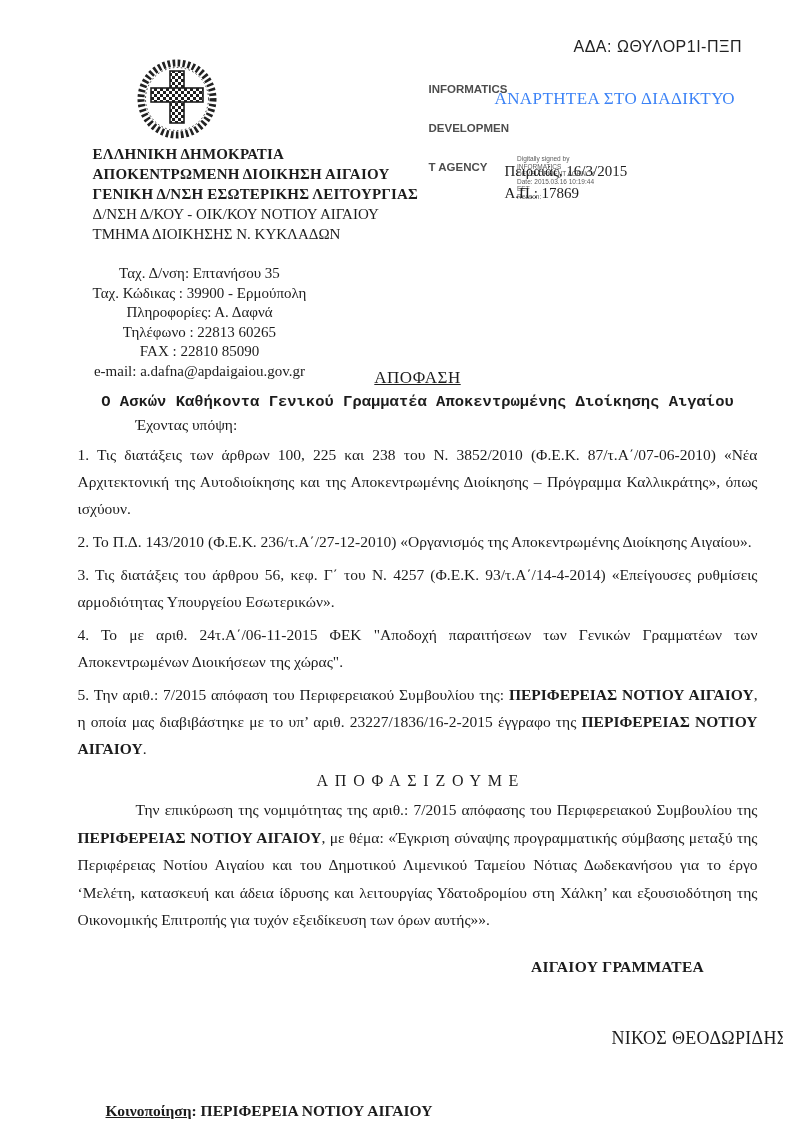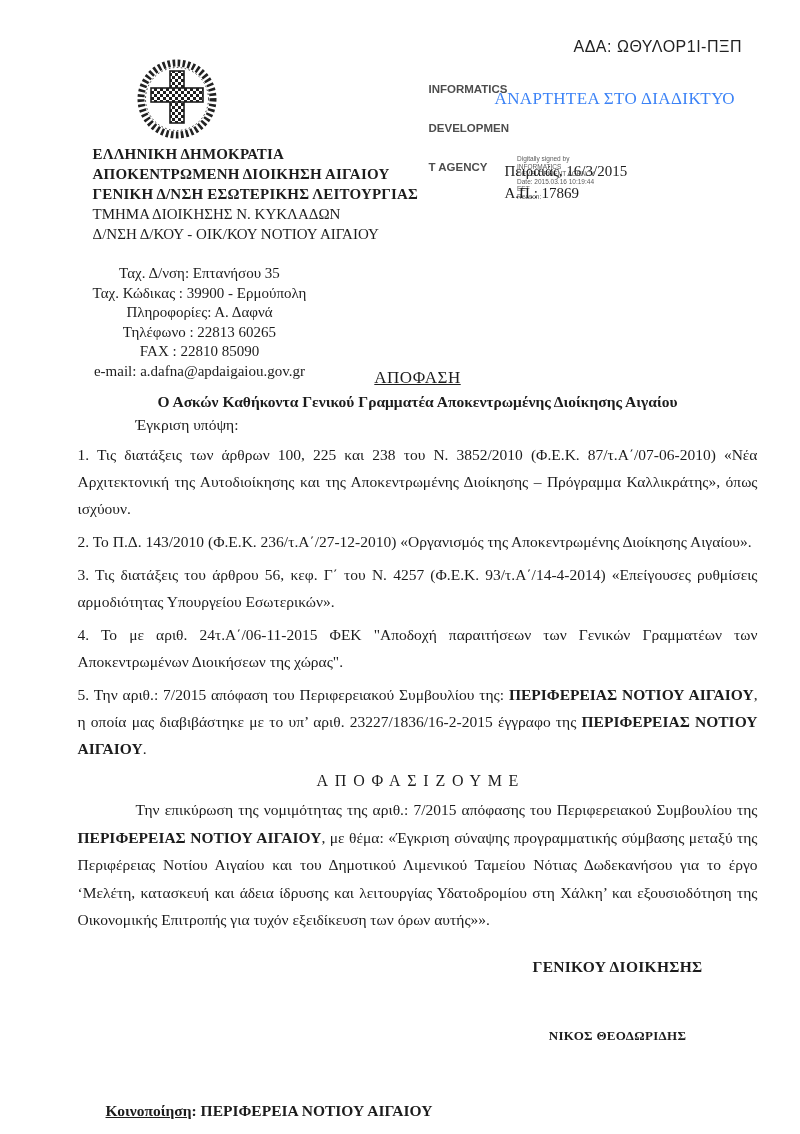--- a/index.html
+++ b/index.html
@@ -45,40 +45,40 @@
 
   .contact-block { position: absolute; top: 252px; left: 75px; font-size: 15px; line-height: 19.6px; text-align: center; }
 
   
   .main { position: absolute; top: 356px; left: 60px; width: 680px; }
   .decision-title {
     text-align: center; font-size: 17px; font-weight: normal;
     text-decoration: underline; letter-spacing: 0.5px;
   }
   .decision-issuer {
-    text-align: center; font-size: 15.5px; font-weight: bold; margin-top: 5px;
+    text-align: center; font-size: 15.5px; font-weight: bold; margin-top: 5px; font-family: Liberation Mono, monospace;
   }
   .having { font-size: 15.5px; margin-top: 5px; padding-left: 58px; }
   .items { margin-top: 7px; }
   .item {
     font-size: 15.5px; line-height: 27px; text-align: justify; margin-bottom: 6px;
   }
   .decide-heading {
     text-align: center; font-size: 16px; font-weight: normal;
     letter-spacing: 0.42em; margin-top: 10px; padding-left: 0.42em;
   }
   .decision-body {
     font-size: 15.5px; line-height: 27.5px; text-align: justify;
     text-indent: 58px; margin-top: 6px;
   }
 
   
   .signoff { position: absolute; top: 944px; left: 430px; width: 340px; text-align: center; }
   .signoff-title { font-size: 15.5px; font-weight: bold; line-height: 22px; letter-spacing: 0.3px; }
-  .signoff-name { font-size: 13px; font-weight: bold; margin-top: 50px; letter-spacing: 0.3px; }
+  .signoff-name { font-size: 18px; font-weight: normal; margin-top: 50px; letter-spacing: 0.3px; text-align: right; }
 
   .footer-line { position: absolute; top: 1090px; left: 88px; font-size: 15.5px; }
   .seg-b { font-weight: bold; text-align: center; }
   .seg-u { text-decoration: underline; }
 </style>
 </head>
 <body>
 
 <div class="page">
 
@@ -115,57 +115,57 @@
       <div>Reason:</div>
     </div>
   </div>
 
   <div class="posted">ΑΝΑΡΤΗΤΕΑ ΣΤΟ ΔΙΑΔΙΚΤΥΟ</div>
 
   <div class="org-block">
     <div class="org-bold">ΕΛΛΗΝΙΚΗ ΔΗΜΟΚΡΑΤΙΑ</div>
     <div class="org-bold">ΑΠΟΚΕΝΤΡΩΜΕΝΗ ΔΙΟΙΚΗΣΗ ΑΙΓΑΙΟΥ</div>
     <div class="org-bold">ΓΕΝΙΚΗ Δ/ΝΣΗ ΕΣΩΤΕΡΙΚΗΣ ΛΕΙΤΟΥΡΓΙΑΣ</div>
+    <div>Δ/ΝΣΗ Δ/ΚΟΥ - ΟΙΚ/ΚΟΥ ΝΟΤΙΟΥ ΑΙΓΑΙΟΥ</div>
     <div>ΤΜΗΜΑ ΔΙΟΙΚΗΣΗΣ Ν. ΚΥΚΛΑΔΩΝ</div>
-    <div>Δ/ΝΣΗ Δ/ΚΟΥ - ΟΙΚ/ΚΟΥ ΝΟΤΙΟΥ ΑΙΓΑΙΟΥ</div>
   </div>
 
   <div class="date-block">
     <div>Πειραιάς, 16/3/2015</div>
     <div>Α.Π.: 17869</div>
   </div>
 
   <div class="contact-block">
     <div>Ταχ. Δ/νση: Επτανήσου 35</div>
     <div>Ταχ. Κώδικας : 39900 - Ερμούπολη</div>
     <div>Πληροφορίες: Α. Δαφνά</div>
     <div>Τηλέφωνο : 22813 60265</div>
     <div>FAX : 22810 85090</div>
     <div>e-mail: a.dafna@apdaigaiou.gov.gr</div>
   </div>
 
   <div class="main">
     <div class="decision-title">ΑΠΟΦΑΣΗ</div>
     <div class="decision-issuer">Ο Ασκών Καθήκοντα Γενικού Γραμματέα Αποκεντρωμένης Διοίκησης Αιγαίου</div>
-    <div class="having">Έγκριση υπόψη:</div>
+    <div class="having">Έχοντας υπόψη:</div>
 
     <div class="items">
       <div class="item"><span>1. Τις διατάξεις των άρθρων 100, 225 και 238 του Ν. 3852/2010 (Φ.Ε.Κ. 87/τ.Α΄/07-06-2010) «Νέα Αρχιτεκτονική της Αυτοδιοίκησης και της Αποκεντρωμένης Διοίκησης – Πρόγραμμα Καλλικράτης», όπως ισχύουν.</span></div>
       <div class="item"><span>2. Το Π.Δ. 143/2010 (Φ.Ε.Κ. 236/τ.Α΄/27-12-2010) «Οργανισμός της Αποκεντρωμένης Διοίκησης Αιγαίου».</span></div>
       <div class="item"><span>3. Τις διατάξεις του άρθρου 56, κεφ. Γ΄ του Ν. 4257 (Φ.Ε.Κ. 93/τ.Α΄/14-4-2014) «Επείγουσες ρυθμίσεις αρμοδιότητας Υπουργείου Εσωτερικών».</span></div>
       <div class="item"><span>4. Το με αριθ. 24τ.Α΄/06-11-2015 ΦΕΚ "Αποδοχή παραιτήσεων των Γενικών Γραμματέων των Αποκεντρωμένων Διοικήσεων της χώρας".</span></div>
       <div class="item"><span>5. Την αριθ.: 7/2015 απόφαση του Περιφερειακού Συμβουλίου της: </span><span class="seg-b">ΠΕΡΙΦΕΡΕΙΑΣ ΝΟΤΙΟΥ ΑΙΓΑΙΟΥ</span><span>, η οποία μας διαβιβάστηκε με το υπ’ αριθ. 23227/1836/16-2-2015 έγγραφο της </span><span class="seg-b">ΠΕΡΙΦΕΡΕΙΑΣ ΝΟΤΙΟΥ ΑΙΓΑΙΟΥ</span><span>.</span></div>
     </div>
 
     <div class="decide-heading">ΑΠΟΦΑΣΙΖΟΥΜΕ</div>
     <div class="decision-body"><span>Την επικύρωση της νομιμότητας της αριθ.: 7/2015 απόφασης του Περιφερειακού Συμβουλίου της </span><span class="seg-b">ΠΕΡΙΦΕΡΕΙΑΣ ΝΟΤΙΟΥ ΑΙΓΑΙΟΥ</span><span>, με θέμα: «Έγκριση σύναψης προγραμματικής σύμβασης μεταξύ της Περιφέρειας Νοτίου Αιγαίου και του Δημοτικού Λιμενικού Ταμείου Νότιας Δωδεκανήσου για το έργο ‘Μελέτη, κατασκευή και άδεια ίδρυσης και λειτουργίας Υδατοδρομίου στη Χάλκη’ και εξουσιοδότηση της Οικονομικής Επιτροπής για τυχόν εξειδίκευση των όρων αυτής»».</span></div>
   </div>
 
   <div class="signoff">
     <div class="signoff-title">
-      <div>ΓΕΝΙΚΟΥ ΔΙΟΙΚΗΣΗΣ</div>
+      <div>ΑΙΓΑΙΟΥ ΓΡΑΜΜΑΤΕΑ</div>
     </div>
     <div class="signoff-name">ΝΙΚΟΣ ΘΕΟΔΩΡΙΔΗΣ</div>
   </div>
 
   <div class="footer-line"><span class="seg-b seg-u">Κοινοποίηση</span><span class="seg-b">: ΠΕΡΙΦΕΡΕΙΑ ΝΟΤΙΟΥ ΑΙΓΑΙΟΥ</span></div>
 
 </div>
 
 </body></html>

